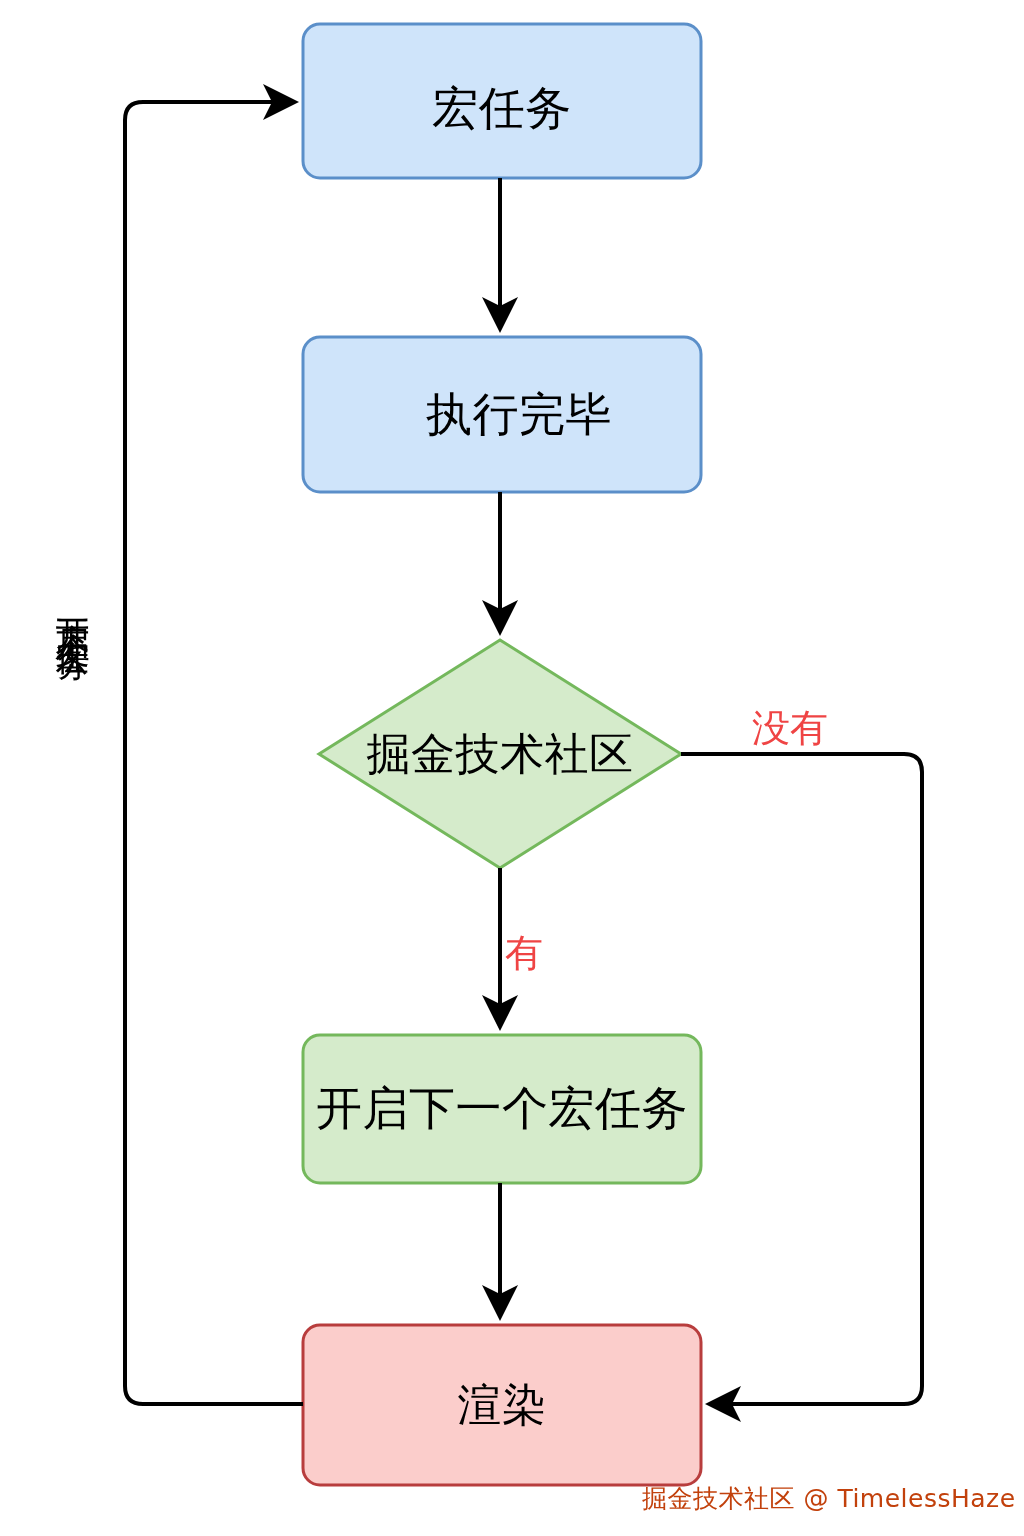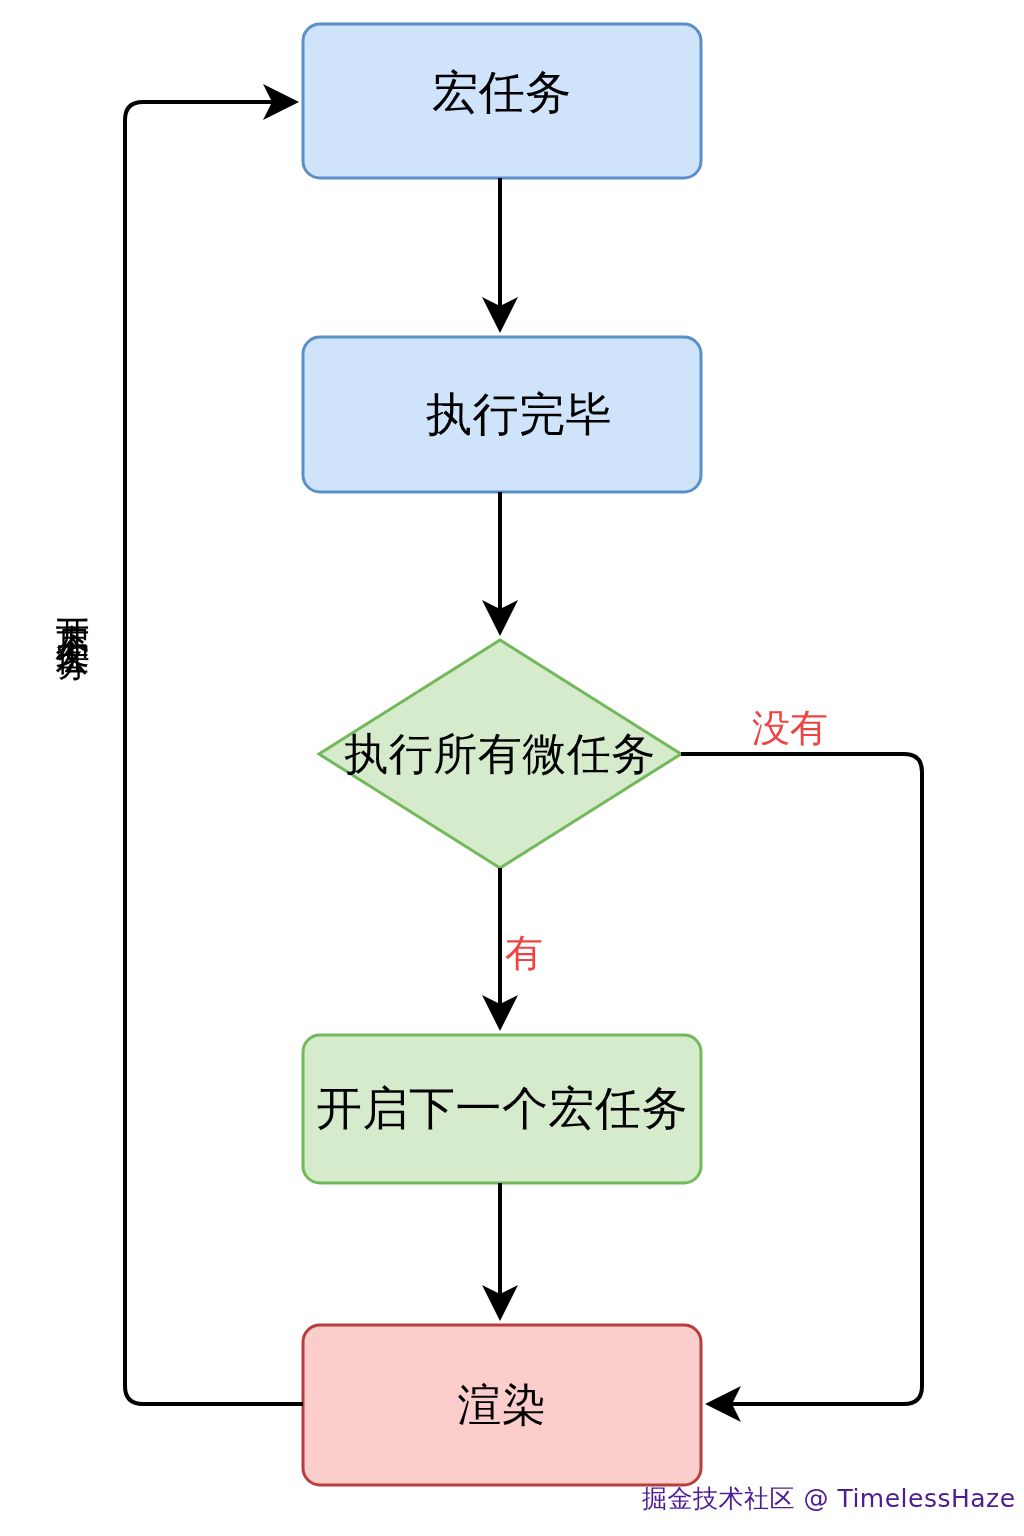--- a/index.html
+++ b/index.html
@@ -39,21 +39,21 @@
   .vertical-label {
     position: absolute;
     writing-mode: vertical-rl;
     text-orientation: upright;
     color: #000000;
     letter-spacing: 4px;
     white-space: nowrap;
   }
   .watermark {
     position: absolute;
-    color: #4c1d95;
+    color: #c2410c;
     font-size: 25px;
     white-space: nowrap;
     letter-spacing: 0.5px;
     text-align: center;
   }
 </style>
 </head>
 <body>
 
 <svg id="canvas" viewBox="0 0 1024 1536" xmlns="http://www.w3.org/2000/svg">
@@ -79,25 +79,25 @@
 
   <path d="M 500 868 L 500 1025" fill="none" stroke="#000000" stroke-width="4" marker-end="url(#arrow)"></path>
 
   <path d="M 500 1183 L 500 1315" fill="none" stroke="#000000" stroke-width="4" marker-end="url(#arrow)"></path>
 
   <path d="M 681 754 L 904 754 Q 922 754 922 772 L 922 1386 Q 922 1404 904 1404 L 711 1404" fill="none" stroke="#000000" stroke-width="4" marker-end="url(#arrow)"></path>
 
   <path d="M 303 1404 L 143 1404 Q 125 1404 125 1386 L 125 120 Q 125 102 143 102 L 293 102" fill="none" stroke="#000000" stroke-width="4" marker-end="url(#arrow)"></path>
 </svg>
 
-<div class="node-label" style="left:303px; top:16px; width:398px; height:154px; font-size:46px;">宏任务</div>
+<div class="node-label" style="left:303px; top:32px; width:398px; height:154px; font-size:46px;">宏任务</div>
 
 <div class="node-label" style="left:303px; top:337px; width:398px; height:155px; font-size:46px;margin-left:17px;">执行完毕</div>
 
-<div class="node-label" style="left:319px; top:700px; width:362px; height:108px; font-size:44px;">执行所有微任务</div>
+<div class="node-label" style="left:319px; top:700px; width:362px; height:108px; font-size:44px;">掘金技术社区</div>
 
 <div class="node-label" style="left:303px; top:1035px; width:398px; height:148px; font-size:46px;">开启下一个宏任务</div>
 
 <div class="node-label" style="left:303px; top:1325px; width:398px; height:160px; font-size:44px;border-radius:26px;">渲染</div>
 
 <div class="edge-label" style="left:505px; top:928px; font-size:38px;">有</div>
 
 <div class="edge-label" style="left:752px; top:703px; font-size:38px;">没有</div>
 
 <div class="vertical-label" style="left:50px; top:592px; font-size:34px;">开启下一个宏任务</div>

